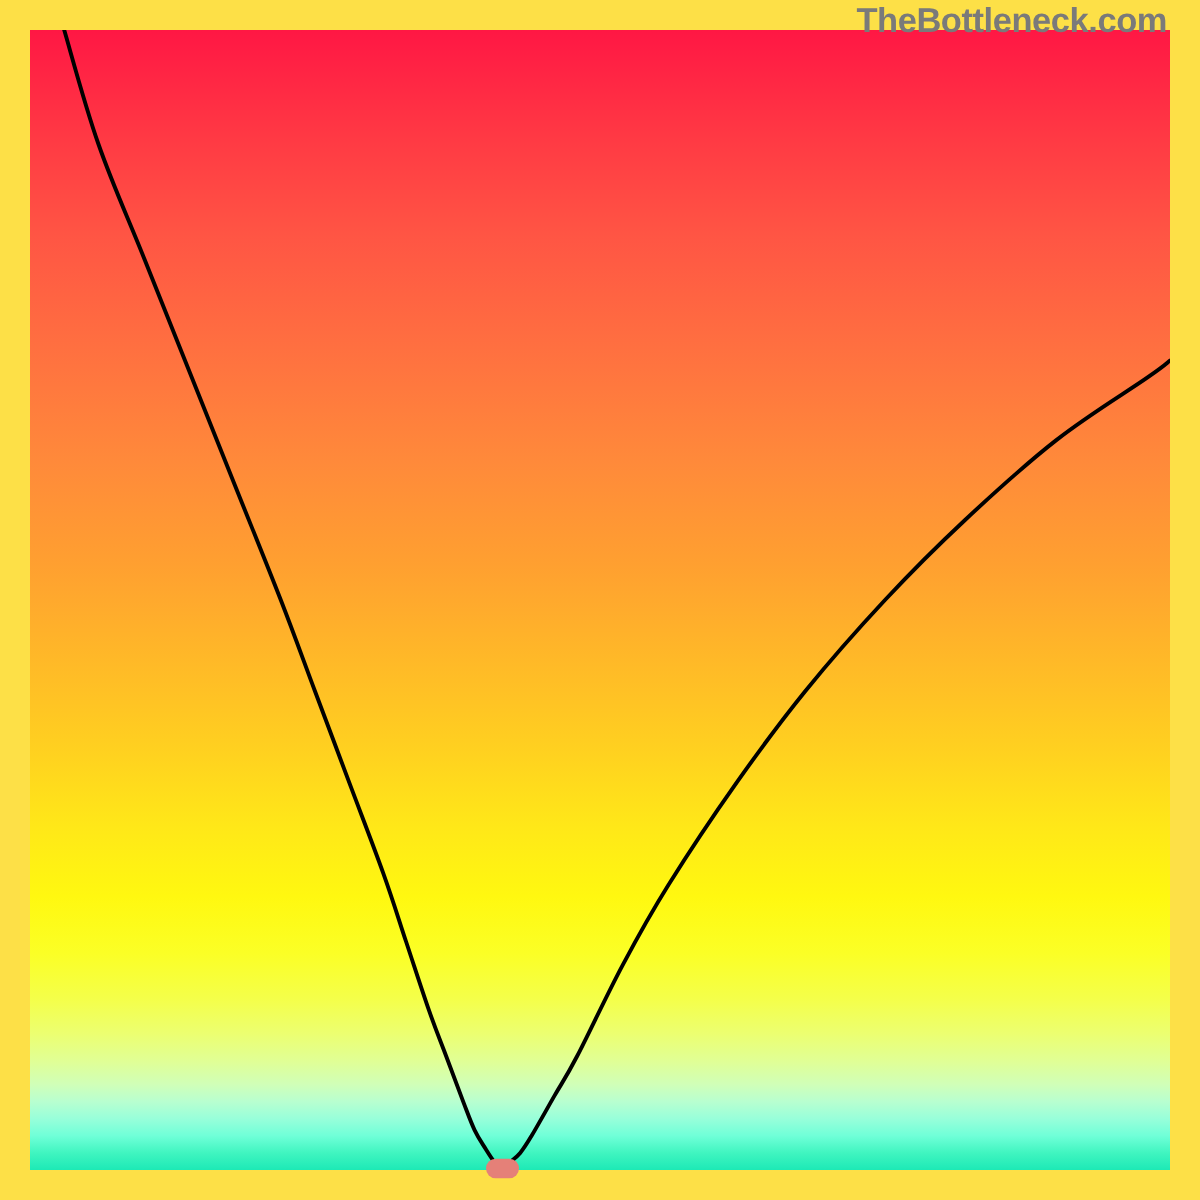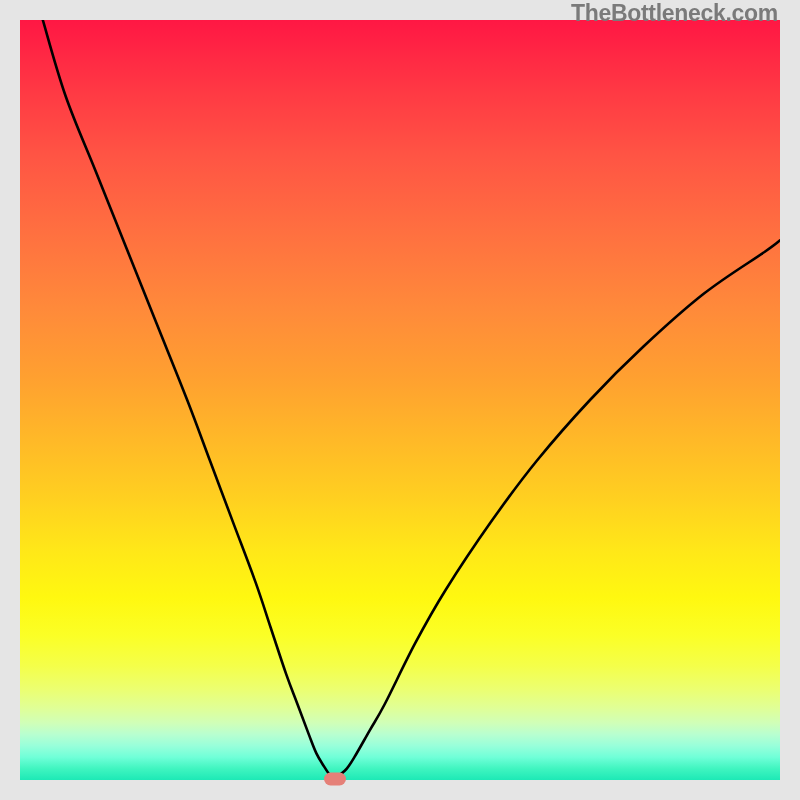--- a/index.html
+++ b/index.html
@@ -4,21 +4,21 @@
 <style>
   body {
     margin: 0;
     padding: 0;
     background: #fff;
   }
   .container {
     position: relative;
     width: 800px;
     height: 800px;
-    background: #e5e5e5;
+    background: #fde047;
   }
   .plot-area {
     position: absolute;
     left: 20px;
     top: 20px;
     width: 760px;
     height: 760px;
     background: linear-gradient(to bottom,
       #ff1744 0%,
       #ff3b44 10%,

